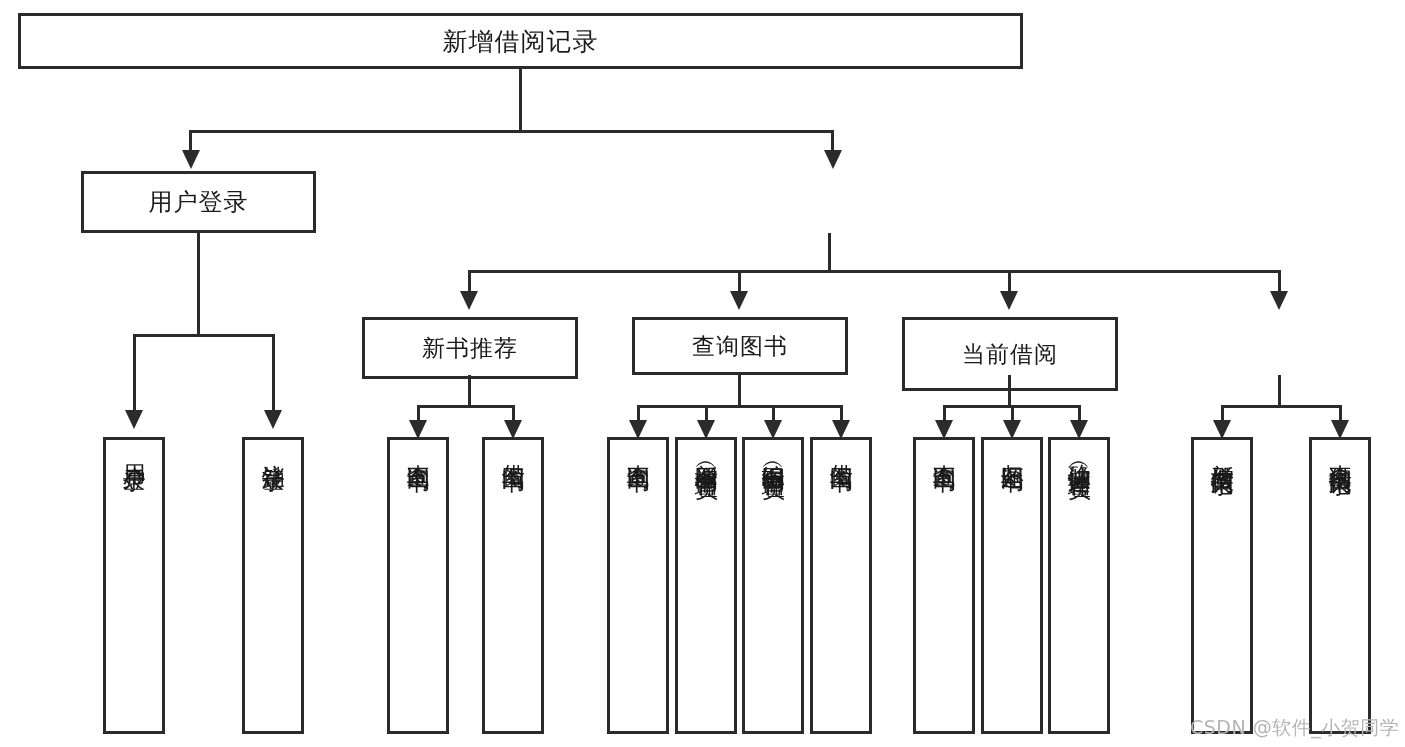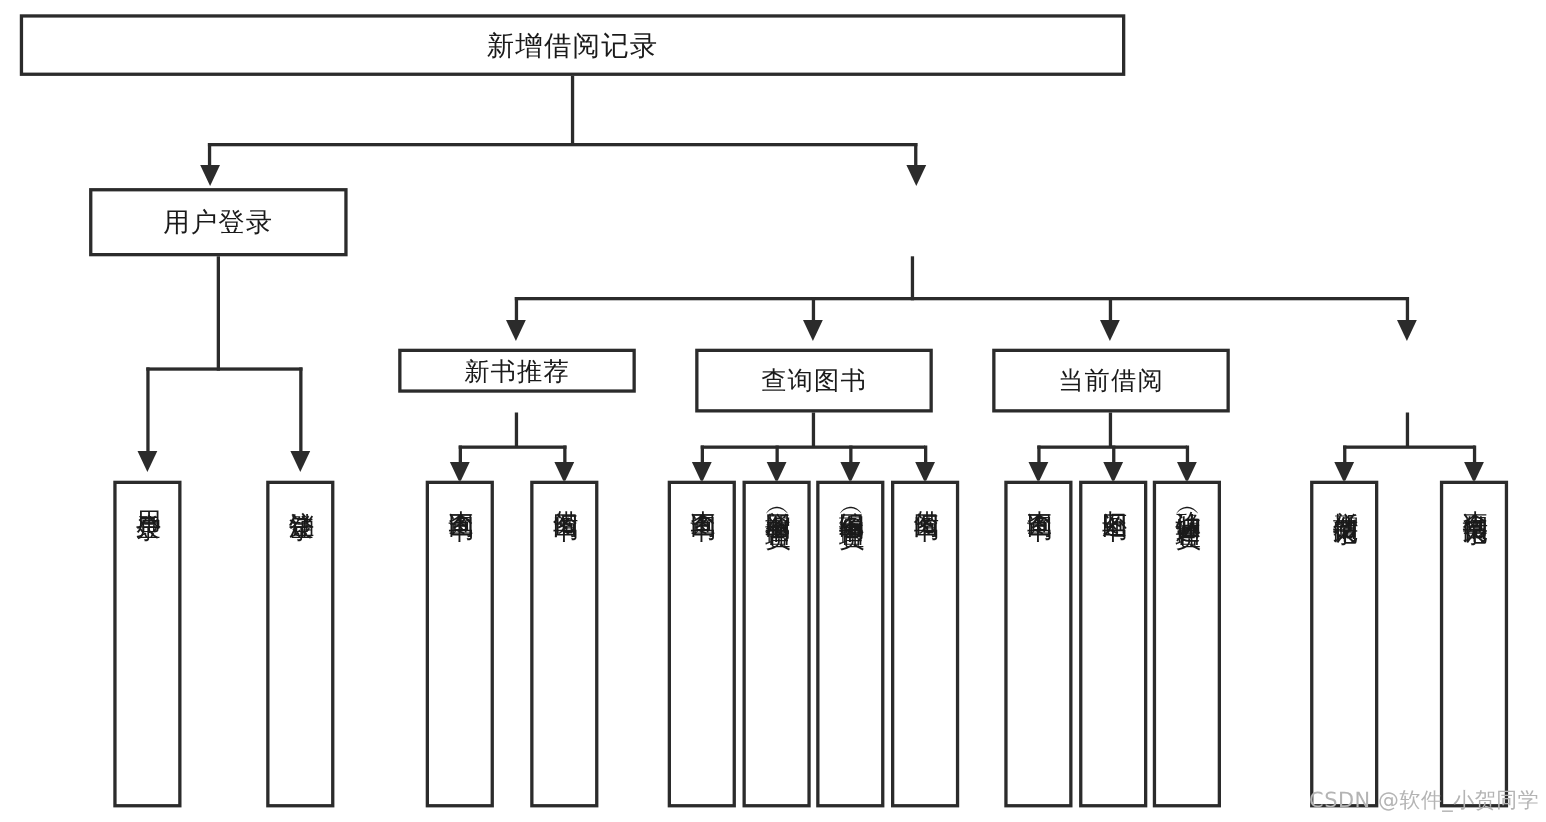--- a/index.html
+++ b/index.html
@@ -109,27 +109,27 @@
   <div class="line hline" style="left:468px; top:270px; width:812px; height:3px;"></div>
   <div class="line vline" style="left:468px; top:270px; width:3px; height:27px;"></div>
   <div class="arrow" style="left:460px; top:291px;"></div>
   <div class="line vline" style="left:738px; top:270px; width:3px; height:27px;"></div>
   <div class="arrow" style="left:730px; top:291px;"></div>
   <div class="line vline" style="left:1008px; top:270px; width:3px; height:27px;"></div>
   <div class="arrow" style="left:1000px; top:291px;"></div>
   <div class="line vline" style="left:1278px; top:270px; width:3px; height:27px;"></div>
   <div class="arrow" style="left:1270px; top:291px;"></div>
 
-  <div class="node l3" style="left:362px; top:317px; width:216px; height:40px;">
+  <div class="node l3" style="left:362px; top:317px; width:216px; height:62px;">
     <span>新书推荐</span>
   </div>
   <div class="node l3" style="left:632px; top:317px; width:216px; height:58px;">
     <span>查询图书</span>
   </div>
-  <div class="node l3" style="left:902px; top:317px; width:216px; height:58px;">
+  <div class="node l3" style="left:902px; top:317px; width:216px; height:74px;">
     <span>当前借阅</span>
   </div>
 
   <div class="line vline" style="left:468px; top:375px; width:3px; height:32px;"></div>
   <div class="line hline" style="left:417px; top:405px; width:98px; height:3px;"></div>
   <div class="line vline" style="left:417px; top:405px; width:3px; height:22px;"></div>
   <div class="arrow" style="left:409px; top:420px;"></div>
   <div class="line vline" style="left:512px; top:405px; width:3px; height:22px;"></div>
   <div class="arrow" style="left:504px; top:420px;"></div>
 

